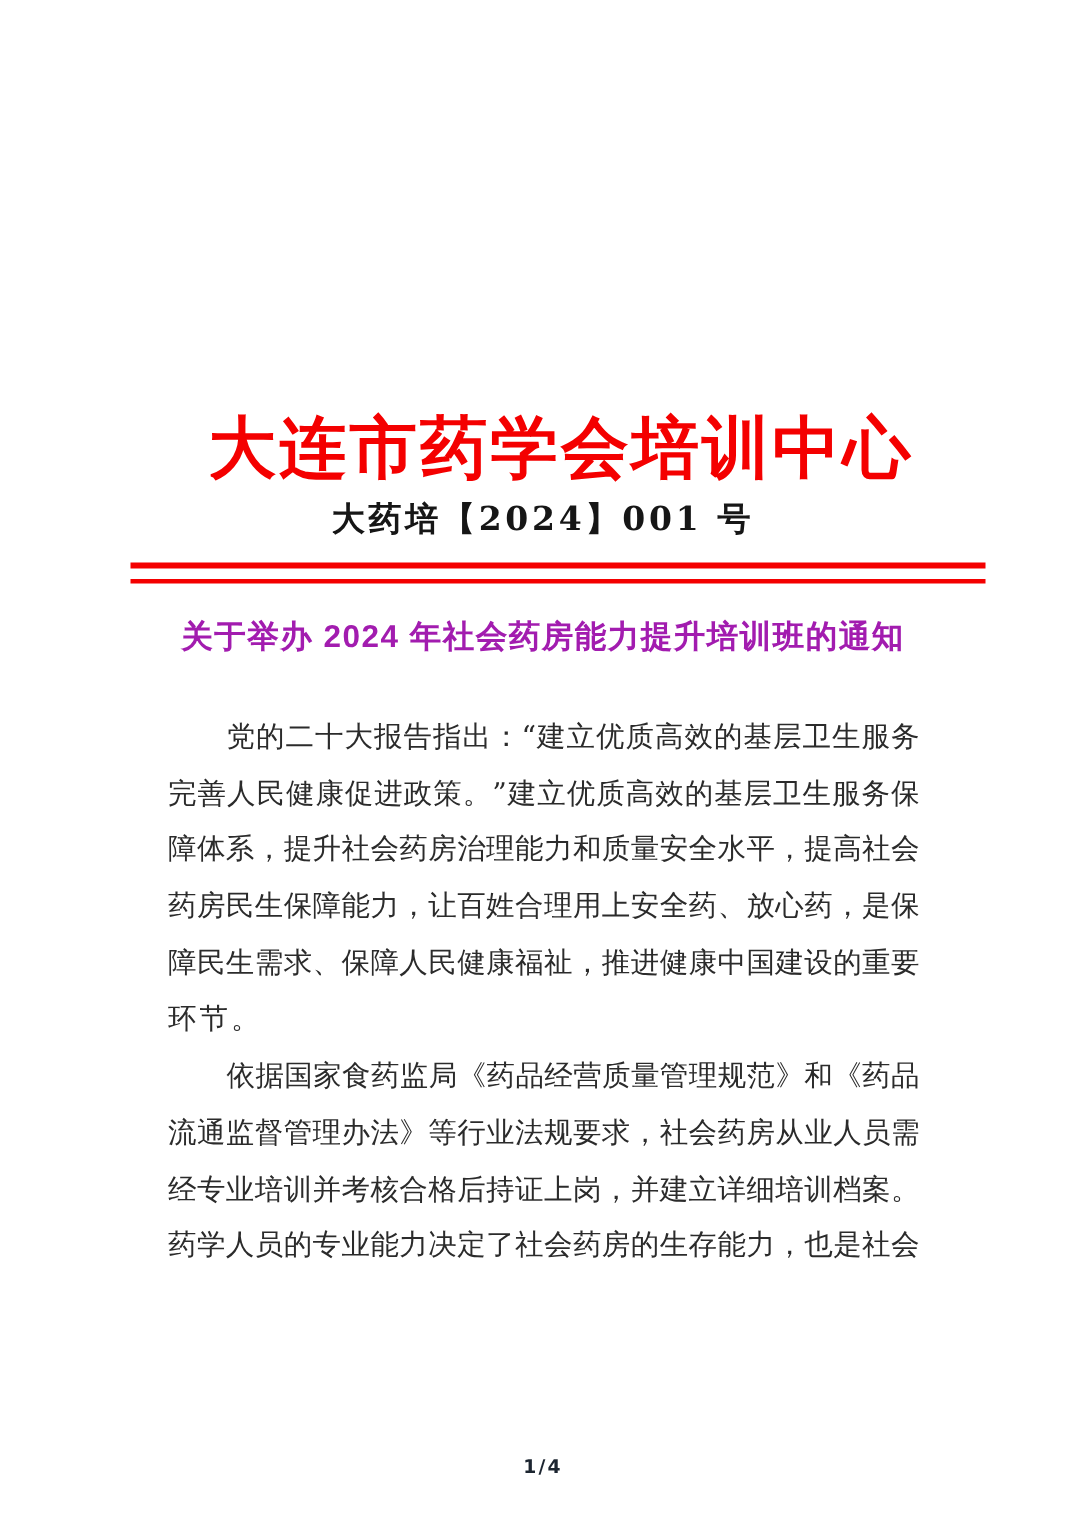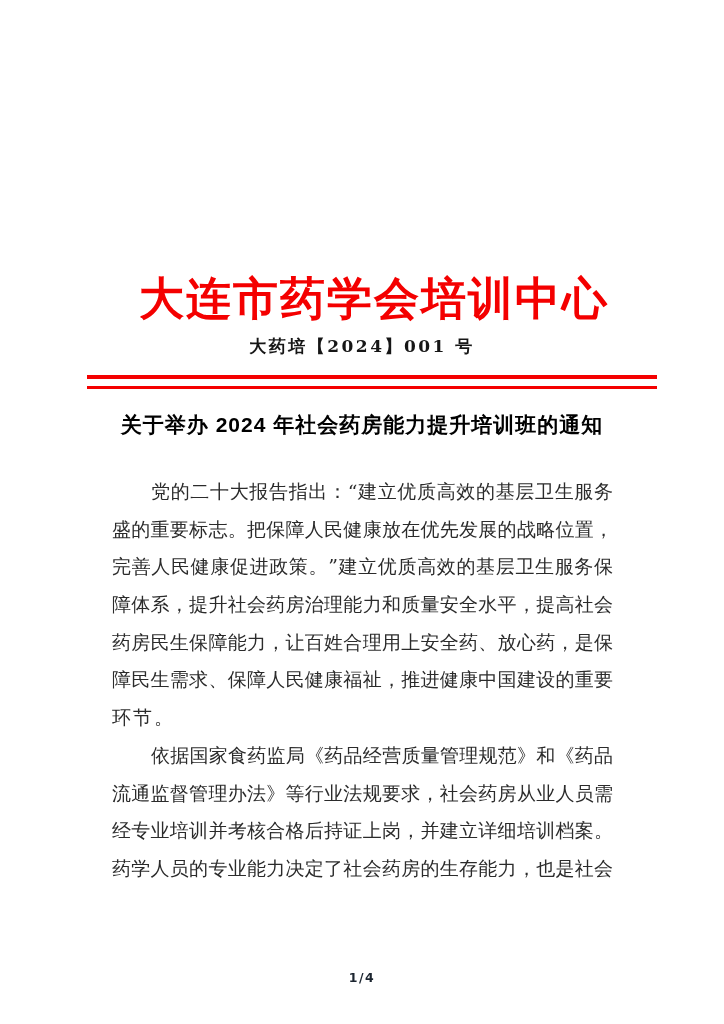--- a/index.html
+++ b/index.html
@@ -30,21 +30,21 @@
     color: #f40000;
     white-space: nowrap;
   }
   .doc-number {
     position: absolute;
     top: 335px;
     left: 0;
     width: 100%;
     text-align: center;
     font-family: "DejaVu Serif", "Liberation Serif", serif;
-    font-size: 17px;
+    font-size: 22px;
     line-height: 22px;
     font-weight: bold;
     letter-spacing: 2.5px;
     color: #161616;
     white-space: nowrap;
   }
   .rule-thick {
     position: absolute;
     top: 375px;
     left: 87px;
@@ -65,21 +65,21 @@
     top: 411px;
     left: 0;
     width: 100%;
     margin: 0;
     text-align: center;
     font-family: "Liberation Sans", "DejaVu Sans", sans-serif;
     font-size: 21px;
     line-height: 28px;
     font-weight: bold;
     letter-spacing: 1px;
-    color: #000000;
+    color: #a21caf;
     white-space: nowrap;
   }
   .notice-body {
     position: absolute;
     top: 473px;
     left: 112px;
     width: 501px;
     font-size: 19px;
     color: #2b2b2b;
   }
@@ -127,21 +127,20 @@
 
   <div class="doc-number">大药培【2024】001 号</div>
 
   <div class="rule-thick"></div>
   <div class="rule-thin"></div>
 
   <h2 class="notice-heading">关于举办 2024 年社会药房能力提升培训班的通知</h2>
 
   <div class="notice-body">
     <div class="line just indent">党的二十大报告指出：“建立优质高效的基层卫生服务保</div>
-    <div class="line just">盛的重要标志。把保障人民健康放在优先发展的战略位置，</div>
     <div class="line just">完善人民健康促进政策。”建立优质高效的基层卫生服务保</div>
     <div class="line just">障体系，提升社会药房治理能力和质量安全水平，提高社会</div>
     <div class="line just">药房民生保障能力，让百姓合理用上安全药、放心药，是保</div>
     <div class="line just">障民生需求、保障人民健康福祉，推进健康中国建设的重要</div>
     <div class="line plain">环节。</div>
     <div class="line just indent">依据国家食药监局《药品经营质量管理规范》和《药品</div>
     <div class="line just">流通监督管理办法》等行业法规要求，社会药房从业人员需</div>
     <div class="line just">经专业培训并考核合格后持证上岗，并建立详细培训档案。</div>
     <div class="line just">药学人员的专业能力决定了社会药房的生存能力，也是社会</div>
   </div>

